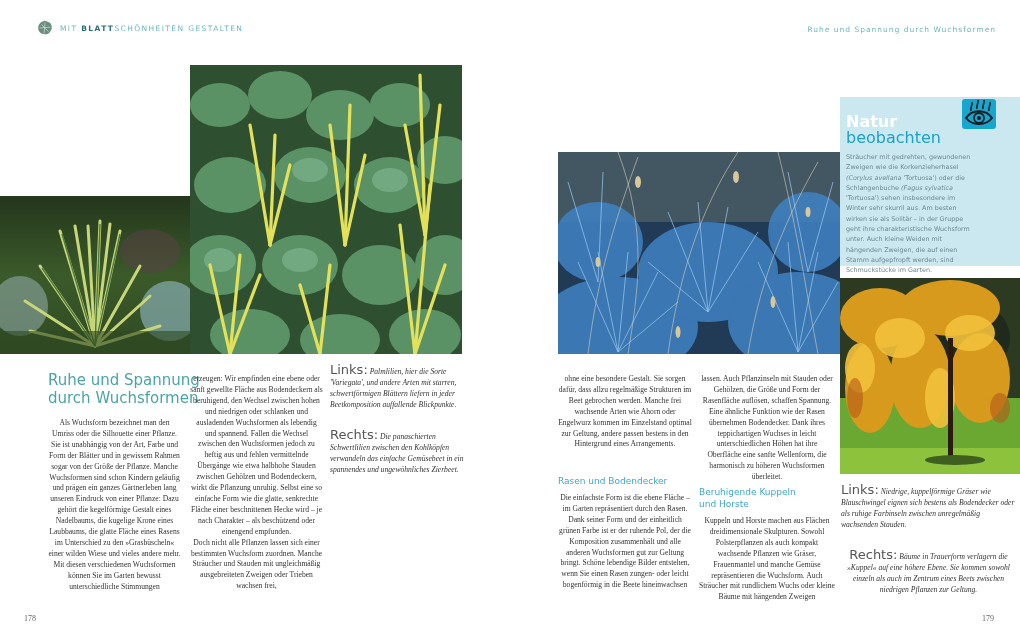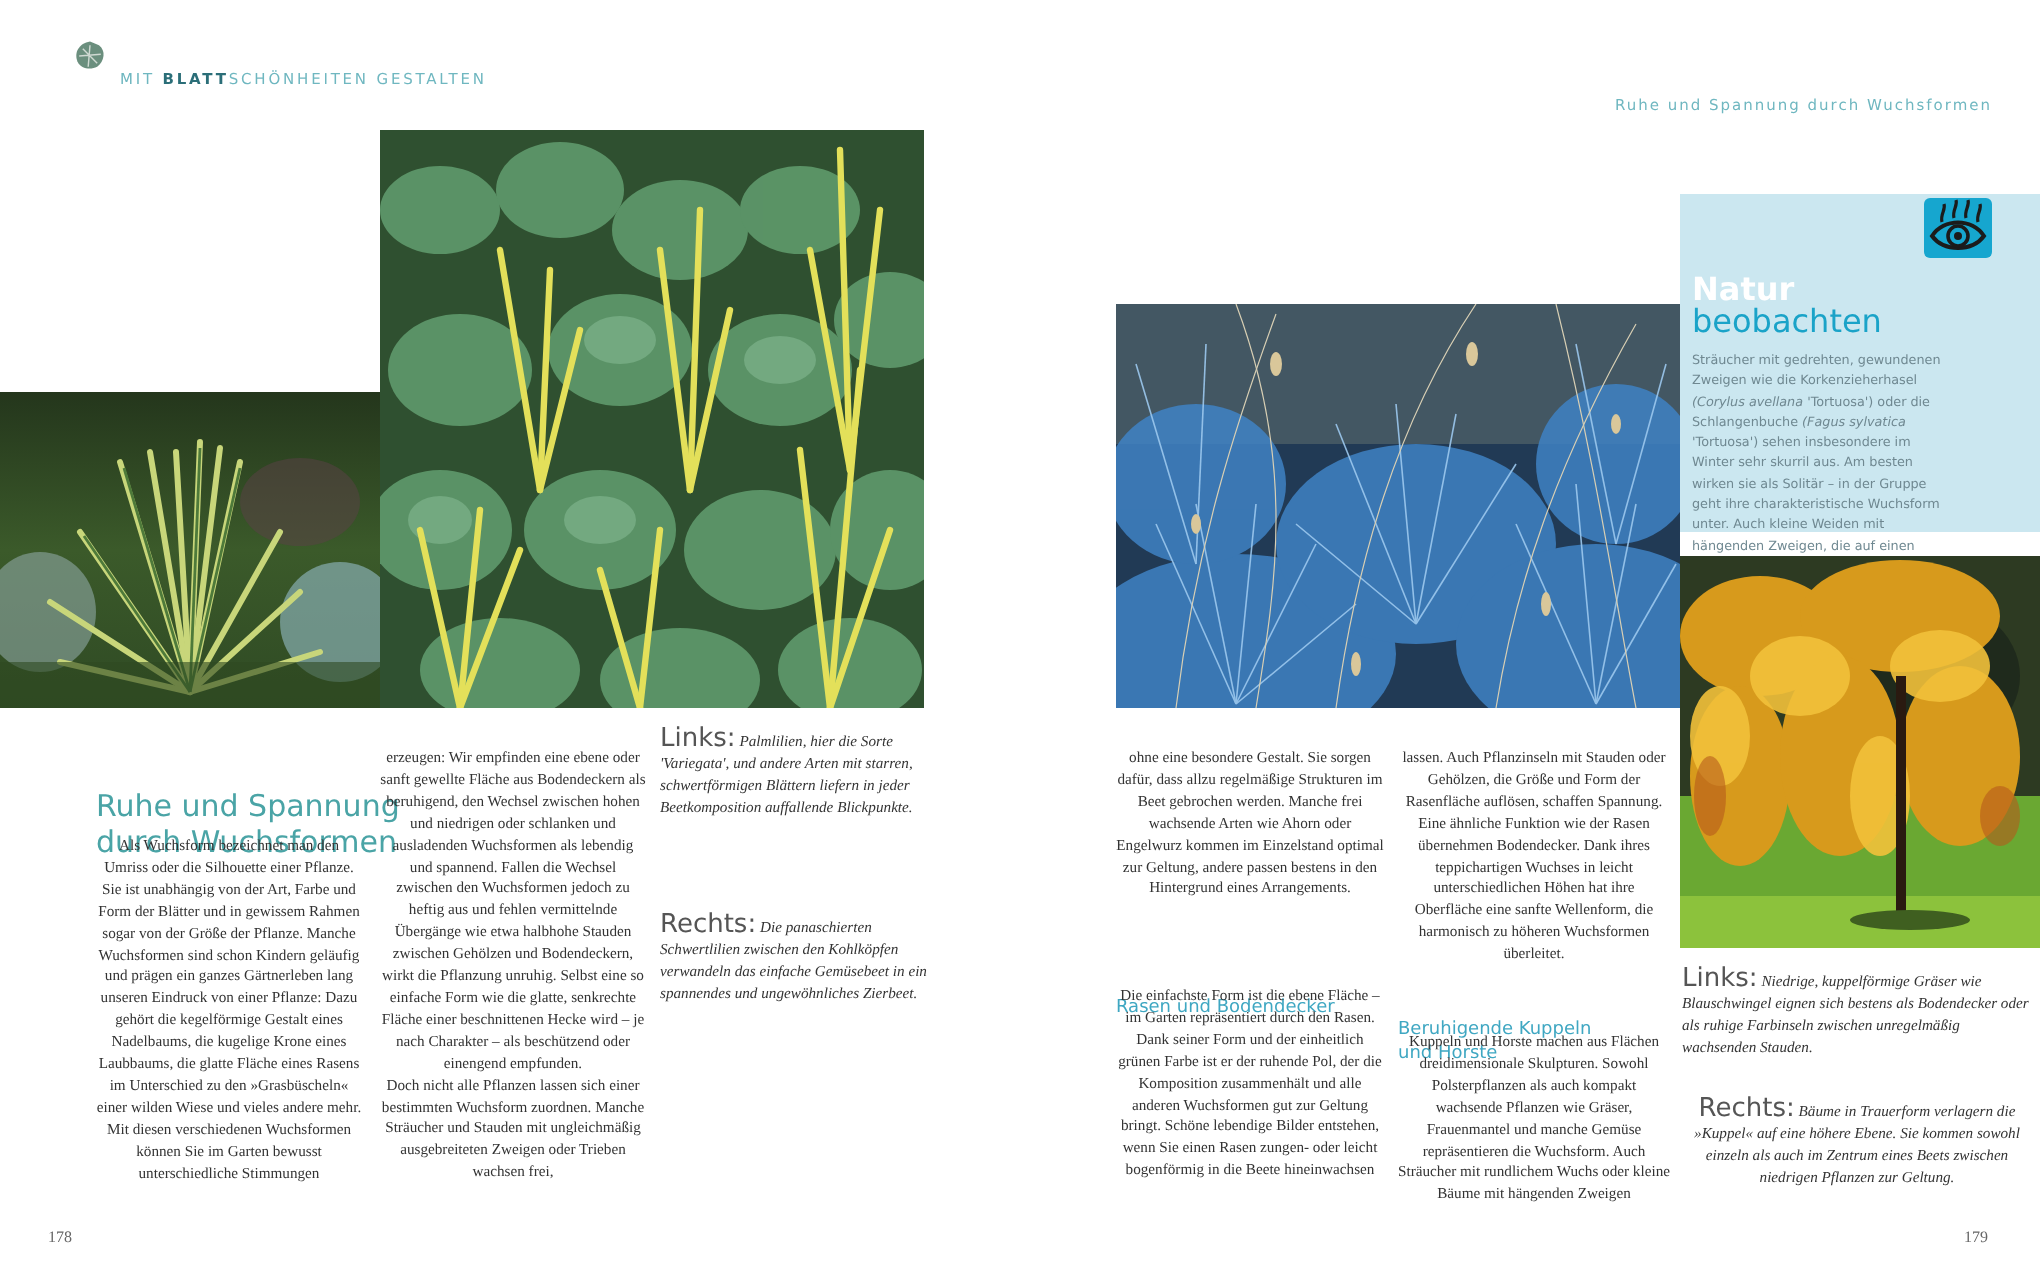--- a/index.html
+++ b/index.html
@@ -3,21 +3,21 @@
 <meta charset="utf-8">
 <style>
   html, body { margin:0; padding:0; }
   body {
     width:1020px; height:643px; position:relative; overflow:hidden;
     background:#ffffff;
     font-family:"Liberation Serif", "DejaVu Serif", serif;
     color:#2e2e2e;
   }
   .abs { position:absolute; }
-  .sans { font-family:"DejaVu Sans", "Liberation Sans", sans-serif;margin-top:23px; }
+  .sans { font-family:"DejaVu Sans", "Liberation Sans", sans-serif; }
 
   
   .run-left { left:36px; top:18px; height:20px; display:flex; align-items:center; gap:6px; }
   .leaf-icon { width:18px; height:18px; }
   .run-left-text { font-size:7.5px; letter-spacing:1.4px; color:#6fb7c0; text-transform:uppercase; }
   .run-left-text b { color:#2b6e78; font-weight:bold; }
   .run-right { right:24px; top:25px; font-size:7.5px; letter-spacing:1px; color:#6fb7c0; }
 
   
   .photo { position:absolute; overflow:hidden; }
@@ -151,21 +151,21 @@
 
 <div class="col" style="left:190px;top:374px;width:133px;">
   <p>erzeugen: Wir empfinden eine ebene oder sanft gewellte Fläche aus Bodendeckern als beruhigend, den Wechsel zwischen hohen und niedrigen oder schlanken und ausladenden Wuchsformen als lebendig und spannend. Fallen die Wechsel zwischen den Wuchsformen jedoch zu heftig aus und fehlen vermittelnde Übergänge wie etwa halbhohe Stauden zwischen Gehölzen und Bodendeckern, wirkt die Pflanzung unruhig. Selbst eine so einfache Form wie die glatte, senkrechte Fläche einer beschnittenen Hecke wird – je nach Charakter – als beschützend oder einengend empfunden.</p>
   <p>Doch nicht alle Pflanzen lassen sich einer bestimmten Wuchsform zuordnen. Manche Sträucher und Stauden mit ungleichmäßig ausgebreiteten Zweigen oder Trieben wachsen frei,</p>
 </div>
 
 <div class="cap" style="left:330px;top:364px;width:135px;">
   <span class="lbl">Links:</span>
   <i>Palmlilien, hier die Sorte 'Variegata', und andere Arten mit starren, schwertförmigen Blättern liefern in jeder Beetkomposition auffallende Blickpunkte.</i>
 </div>
-<div class="cap" style="left:330px;top:429px;width:135px;margin-top:28px;">
+<div class="cap" style="left:330px;top:429px;width:135px;">
   <span class="lbl">Rechts:</span>
   <i>Die panaschierten Schwertlilien zwischen den Kohlköpfen verwandeln das einfache Gemüsebeet in ein spannendes und ungewöhnliches Zierbeet.</i>
 </div>
 
 <div class="abs pagenum" style="left:24px;top:614px;">178</div>
 
 <div class="photo" style="left:558px;top:152px;width:282px;height:202px;">
   <svg viewBox="0 0 282 202" preserveAspectRatio="none">
     <rect width="282" height="202" fill="#213a55"></rect>
     <rect width="282" height="70" fill="#5a6a6c" opacity="0.6"></rect>

